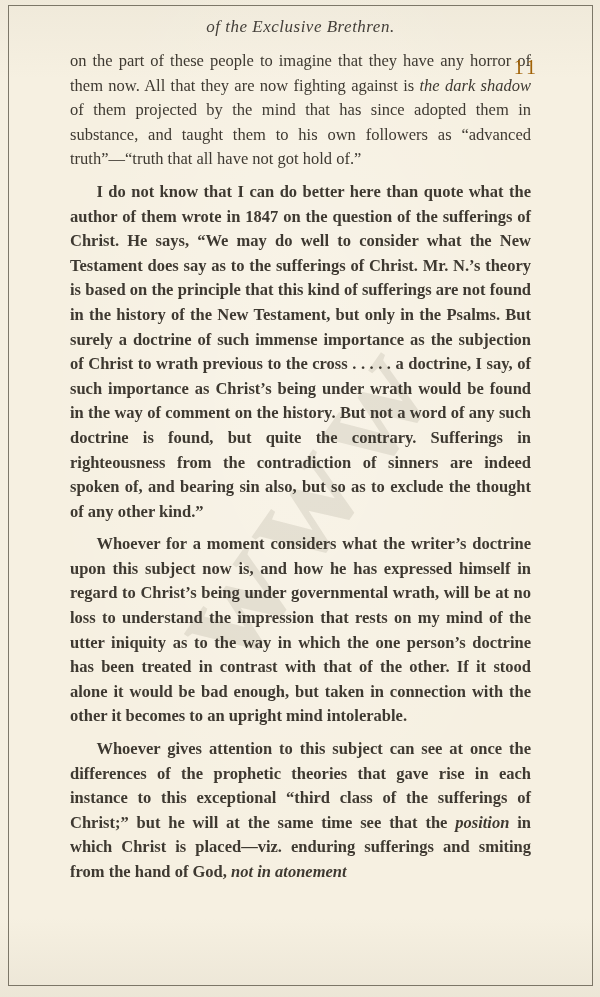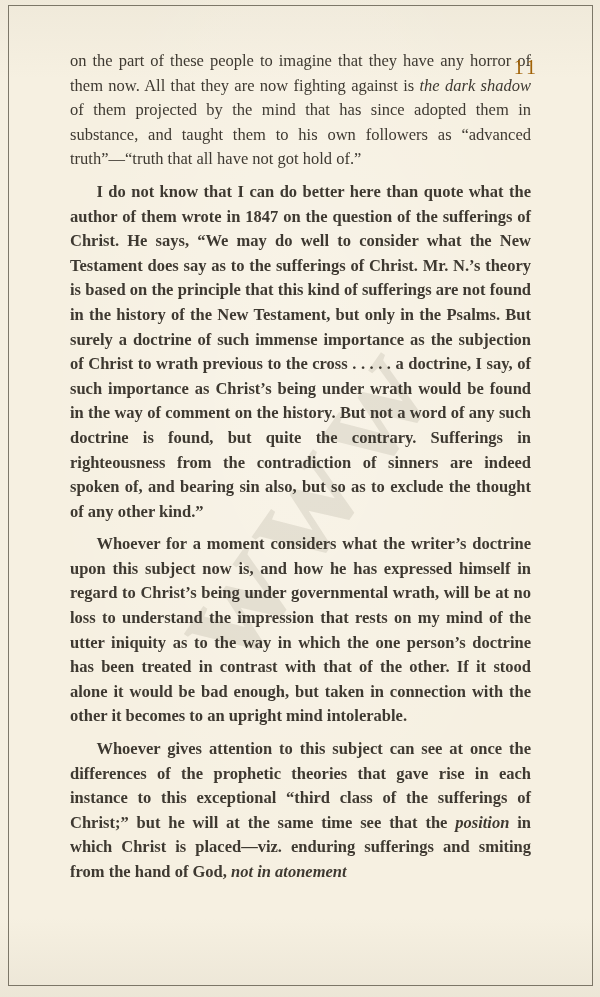--- a/index.html
+++ b/index.html
@@ -90,20 +90,21 @@
 </style>
 </head>
 <body>
 
 <div class="scan-tone"></div>
 <div class="scan-frame"></div>
 <div class="watermark">www</div>
 
 <div class="page-inner">
   <div class="running-header">
+    <span>of the Exclusive Brethren.</span>
     <span class="page-number">11</span>
   </div>
   <div class="page-body">
       <p><span>on the part of these people to imagine that they have any horror of them now.  All that they are now fighting against is </span><i>the dark shadow</i><span> of them projected by the mind that has since adopted them in substance, and taught them to his own followers as “advanced truth”—“truth that all have not got hold of.”</span></p>
       <p class="indent"><span>I do not know that I can do better here than quote what the author of them wrote in 1847 on the question of the sufferings of Christ.  He says, “We may do well to consider what the New Testament does say as to the sufferings of Christ.  Mr. N.’s theory is based on the principle that this kind of sufferings are not found in the history of the New Testament, but only in the Psalms.  But surely a doctrine of such immense importance as the subjection of Christ to wrath previous to the cross . . . . . a doctrine, I say, of such importance as Christ’s being under wrath would be found in the way of comment on the history.  But not a word of any such doctrine is found, but quite the contrary.  Sufferings in righteousness from the contradiction of sinners are indeed spoken of, and bearing sin also, but so as to exclude the thought of any other kind.”</span></p>
       <p class="indent"><span>Whoever for a moment considers what the writer’s doctrine upon this subject now is, and how he has expressed himself in regard to Christ’s being under governmental wrath, will be at no loss to understand the impression that rests on my mind of the utter iniquity as to the way in which the one person’s doctrine has been treated in contrast with that of the other.  If it stood alone it would be bad enough, but taken in connection with the other it becomes to an upright mind intolerable.</span></p>
       <p class="indent"><span>Whoever gives attention to this subject can see at once the differences of the prophetic theories that gave rise in each instance to this exceptional “third class of the sufferings of Christ;” but he will at the same time see that the </span><i>position</i><span> in which Christ is placed—viz. enduring sufferings and smiting from the hand of God, </span><i>not in atonement</i></p>
     </div>
 </div>
 

